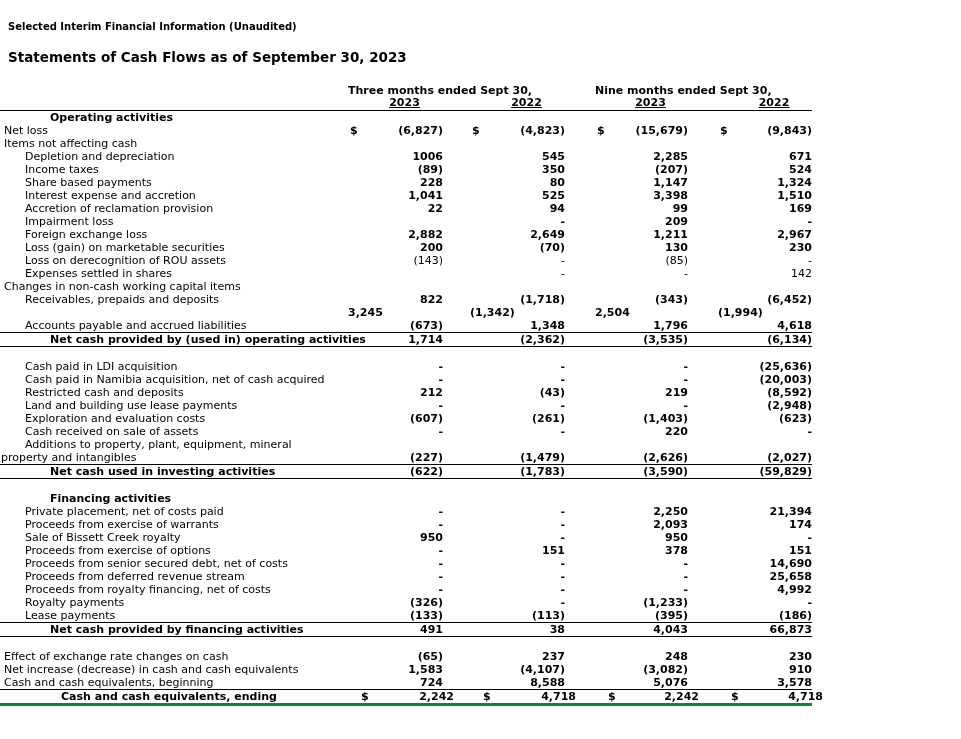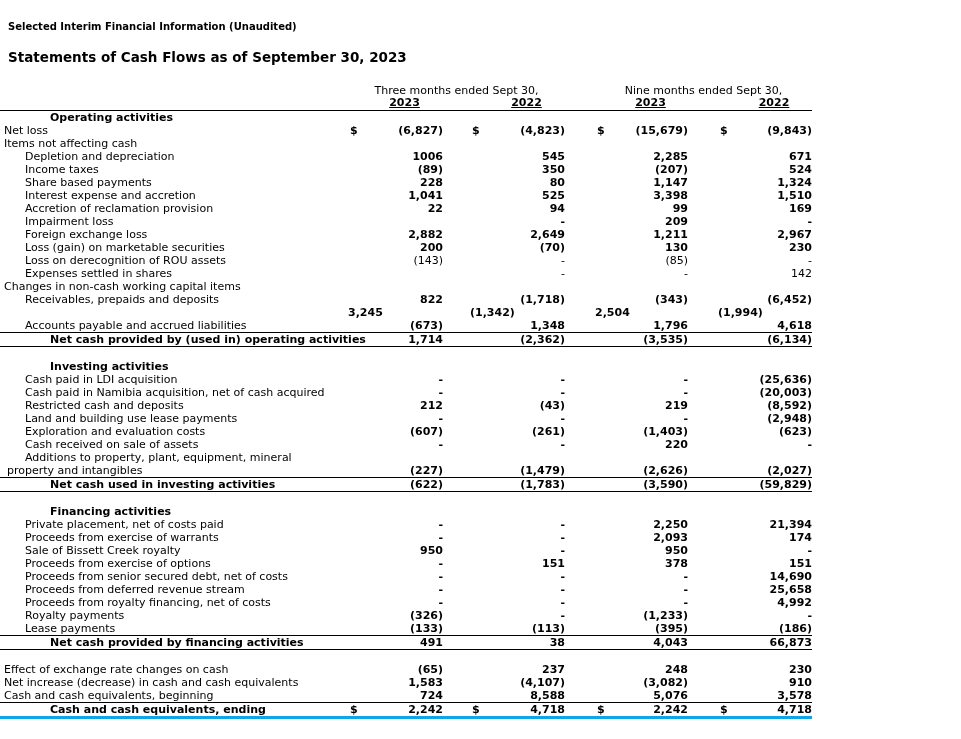--- a/index.html
+++ b/index.html
@@ -12,33 +12,33 @@
   .page{position:relative;width:961px;height:739px;background:#fff;}
   .title{font-size:10px;font-weight:bold;line-height:15px;margin:19px 0 0 8px;white-space:nowrap;}
   .subtitle{font-size:13.5px;font-weight:bold;line-height:15px;margin:16px 6px 0 8px;white-space:nowrap;}
   .cashflow{margin:19px 0 0 0;width:812px;}
   .grid{
     display:grid;
     grid-template-columns:348px 18px 77px 27px 18px 77px 30px 18px 75px 30px 18px 76px;
     align-items:end;
   }
   .ghdr{line-height:13px;}
-  .glabel{font-weight:normal;text-align:center;white-space:nowrap;}
+  .glabel{font-weight:bold;white-space:nowrap;}
   .gl1{grid-column:2 / 7;}
   .gl2{grid-column:8 / 13;}
   .yearsrow{line-height:12px;padding-bottom:1px;border-bottom:1px solid #000;}
   .year{font-weight:bold;text-align:center;text-decoration:underline;}
   .y1{grid-column:3;} .y2{grid-column:6;} .y3{grid-column:9;} .y4{grid-column:12;}
   .r{line-height:13px;}
   .r.bb{border-bottom:1px solid #000;}
-  .r.bbt{border-bottom:3px solid #0ea5e9;}
+  .r.bbt{border-bottom:3px solid #15803d;padding-left:11px;}
   .spacer{height:13px;}
   .lbl{padding-left:4px;white-space:nowrap;overflow:visible;}
   .lbl.ind{padding-left:25px;}
-  .lbl.out{padding-left:7px;}
+  .lbl.out{padding-left:1px;}
   .lbl.b{font-weight:bold;margin-left:46px;}
   .dol{font-weight:bold;text-align:left;padding-left:2px;}
   .num{text-align:right;font-weight:bold;white-space:nowrap;}
   .num.nrm{font-weight:normal;}
 </style>
 </head>
 <body>
 
 <div class="page">
   <div class="title">Selected Interim Financial Information (Unaudited)</div>
@@ -302,34 +302,20 @@
           <div class="num">(2,362)</div>
           <div></div>
           <div class="dol"></div>
           <div class="num">(3,535)</div>
           <div></div>
           <div class="dol"></div>
           <div class="num">(6,134)</div>
         </div>
         <div class="spacer"></div>
         <div class="grid r">
-          <div class="lbl b">Investing activities</div>
-          <div class="dol"></div>
-          <div class="num"></div>
-          <div></div>
-          <div class="dol"></div>
-          <div class="num"></div>
-          <div></div>
-          <div class="dol"></div>
-          <div class="num"></div>
-          <div></div>
-          <div class="dol"></div>
-          <div class="num"></div>
-        </div>
-        <div class="grid r">
           <div class="lbl ind">Cash paid in LDI acquisition</div>
           <div class="dol"></div>
           <div class="num">-</div>
           <div></div>
           <div class="dol"></div>
           <div class="num">-</div>
           <div></div>
           <div class="dol"></div>
           <div class="num">-</div>
           <div></div>

